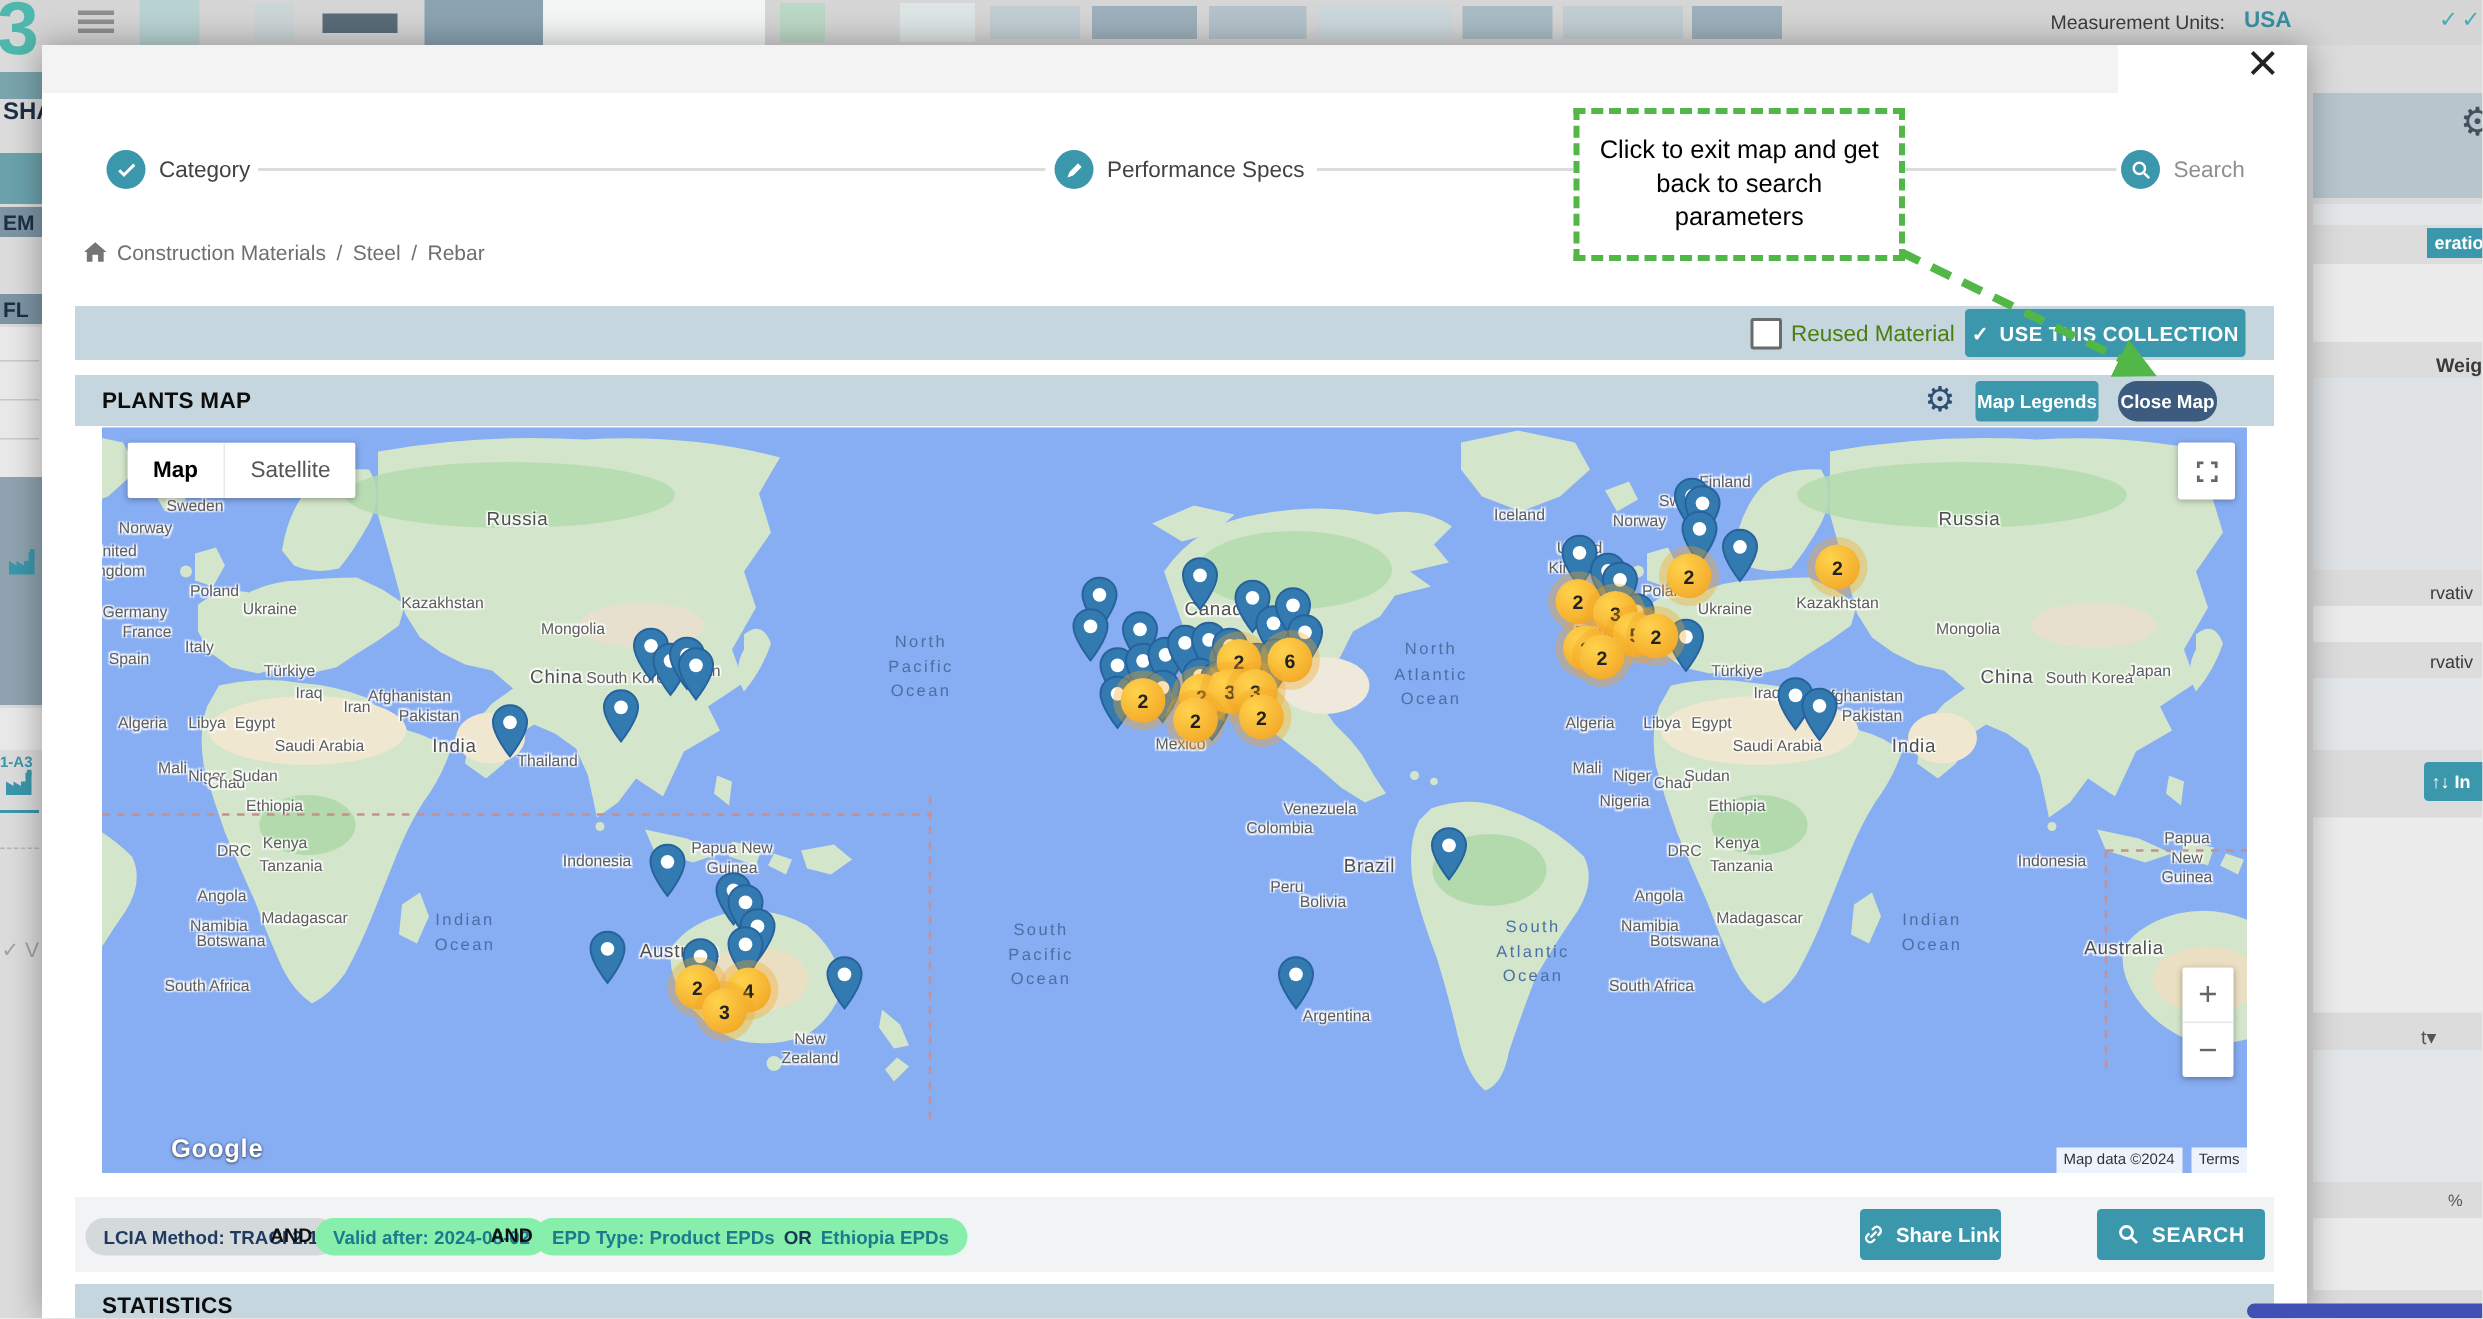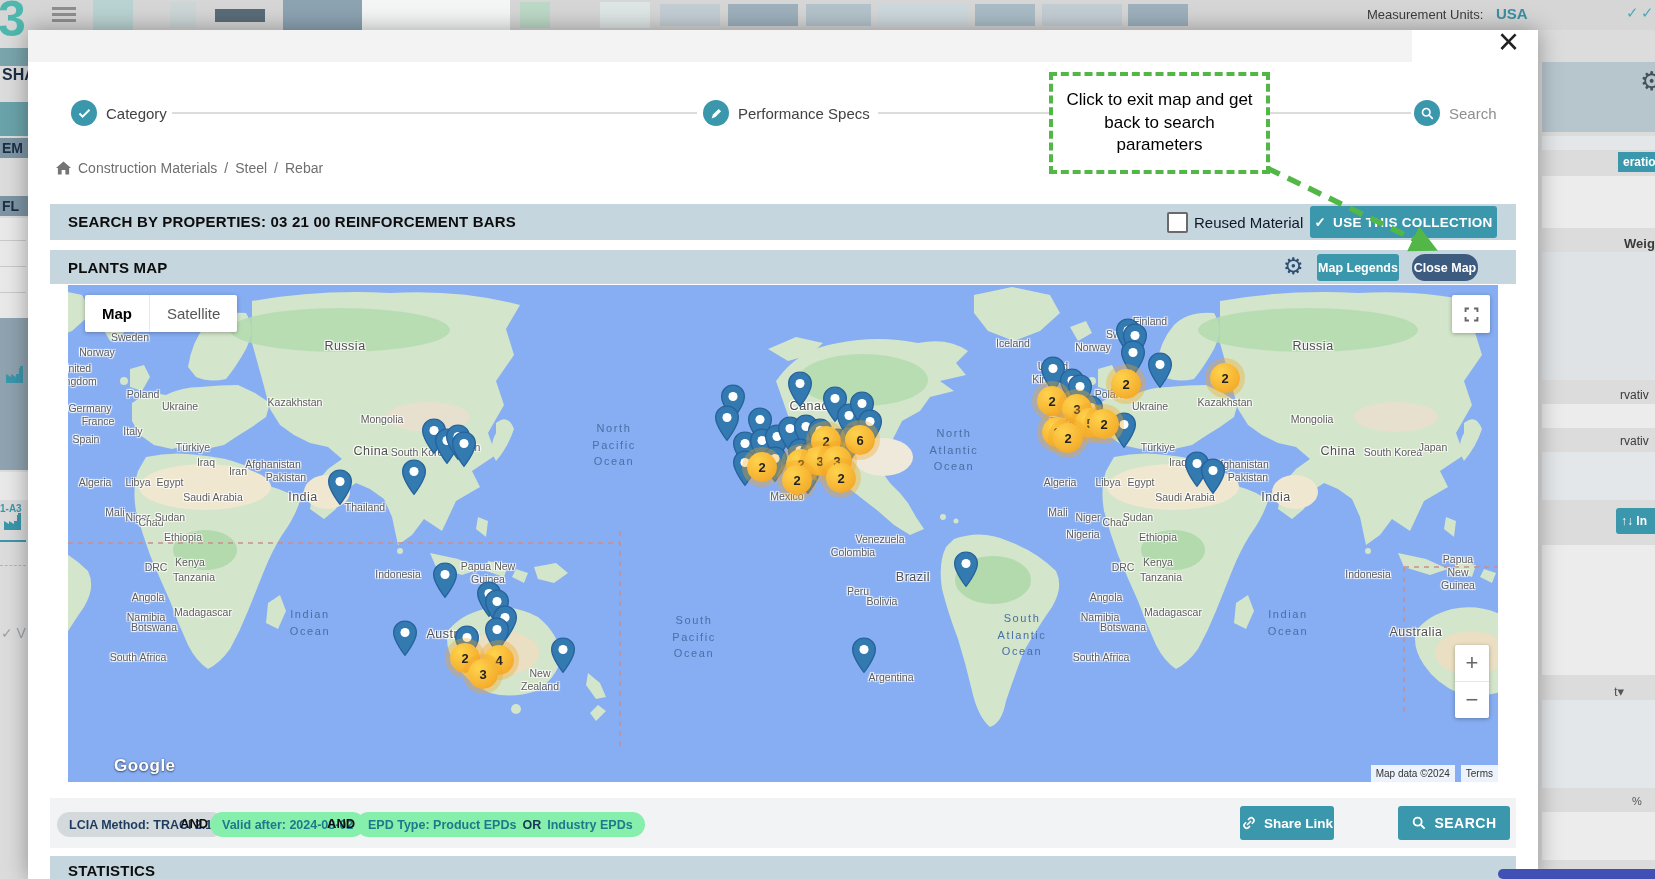--- a/index.html
+++ b/index.html
@@ -39,21 +39,21 @@
       display:flex;align-items:center;gap:7px;}
   
   .secbar{position:absolute;left:50px;width:1466px;background:#c6d6de;}
   .sectitle{font-size:15px;font-weight:800;color:#0d0d0d;letter-spacing:.2px;}
   #props-title{position:absolute;left:68px;top:213px;}
   #plants-title{position:absolute;left:68px;top:259px;}
   #stats-title{position:absolute;left:68px;top:862px;}
   
   #reused-box{position:absolute;left:1167px;top:212px;width:17px;height:17px;background:#fff;
       border:2px solid #6a6a6a;border-radius:2px;}
-  #reused-label{position:absolute;left:1194px;top:214px;font-size:15px;color:#0f172a;}
+  #reused-label{position:absolute;left:1194px;top:214px;font-size:15px;color:#4d7c0f;}
   .tealbtn{position:absolute;background:#3b97ab;color:#fff;font-weight:bold;border-radius:3px;
       display:flex;align-items:center;justify-content:center;gap:7px;cursor:pointer;}
   #use-btn{left:1310px;top:206px;width:187px;height:32px;font-size:13.5px;letter-spacing:.3px;}
   #legends-btn{left:1317px;top:254px;width:82px;height:27px;font-size:12.5px;}
   #closemap-btn{position:absolute;left:1412px;top:254px;width:66px;height:27px;background:#3d5b7e;
       color:#fff;font-weight:bold;font-size:12.5px;border-radius:13px;display:flex;
       align-items:center;justify-content:center;cursor:pointer;}
   #map-gear{position:absolute;left:1283px;top:253px;font-size:23px;color:#2e4d72;cursor:pointer;}
   
   #map-canvas{position:absolute;left:68px;top:285px;width:1430px;height:497px;background:#87adf2;
@@ -216,21 +216,20 @@
       <path d="M8 0L0 7h2v7h4V9h4v5h4V7h2z"></path>
       </svg>
     <span>Construction Materials</span>
     <span>/</span>
     <span>Steel</span>
     <span>/</span>
     <span>Rebar</span>
   </div>
 
   <div class="secbar" style="top:204px;height:36px;"></div>
-  <span class="sectitle" id="props-title">SEARCH BY PROPERTIES: 03 21 00 REINFORCEMENT BARS</span>
   <div id="reused-box"></div>
   <span id="reused-label">Reused Material</span>
   <div class="tealbtn" id="use-btn">
     <span>✓</span>
     <span>USE THIS COLLECTION</span>
   </div>
 
   <div class="secbar" style="top:250px;height:34px;"></div>
   <span class="sectitle" id="plants-title">PLANTS MAP</span>
   <span id="map-gear">⚙</span>
@@ -361,21 +360,21 @@
       <div class="clabel" style="left: 126px; top: 293px;">Tanzania</div>
       <div class="clabel" style="left: 80px; top: 313px;">Angola</div>
       <div class="clabel" style="left: 78px; top: 333px;">Namibia</div>
       <div class="clabel" style="left: 86px; top: 343px;">Botswana</div>
       <div class="clabel" style="left: 135px; top: 328px;">Madagascar</div>
       <div class="clabel" style="left: 70px; top: 373px;">South Africa</div>
       <div class="clabel" style="left: 330px; top: 290px;">Indonesia</div>
       <div class="clabel" style="left: 420px; top: 288px;">Papua New
 Guinea</div>
       <div class="clabel big" style="left: 385px; top: 350px;">Australia</div>
-      <div class="clabel" style="left: 472px; top: 395px;">New
+      <div class="clabel" style="left: 472px; top: 415px;">New
 Zealand</div>
       <div class="clabel big" style="left: 745px; top: 122px;">Canada</div>
       <div class="clabel" style="left: 719px; top: 212px;">Mexico</div>
       <div class="clabel" style="left: 812px; top: 255px;">Venezuela</div>
       <div class="clabel" style="left: 785px; top: 268px;">Colombia</div>
       <div class="clabel big" style="left: 845px; top: 293px;">Brazil</div>
       <div class="clabel" style="left: 790px; top: 307px;">Peru</div>
       <div class="clabel" style="left: 814px; top: 317px;">Bolivia</div>
       <div class="clabel" style="left: 823px; top: 393px;">Argentina</div>
       <div class="clabel" style="left: 945px; top: 59px;">Iceland</div>
@@ -639,21 +638,21 @@
     <span>LCIA Method: TRACI 2.1</span>
   </div>
   <span class="andword" style="left:180px;">AND</span>
   <div class="chip chip-blue" style="left:210px;">
     <span>Valid after: 2024-08-02</span>
   </div>
   <span class="andword" style="left:327px;">AND</span>
   <div class="chip chip-blue" style="left:356px;">
     <span>EPD Type: Product EPDs</span>
     <span class="orword">OR</span>
-    <span>Industry EPDs</span>
+    <span>Ethiopia EPDs</span>
   </div>
   <div class="tealbtn" id="share-btn">
     <svg width="16" height="16" viewBox="0 0 24 24" fill="none" stroke="#fff" stroke-width="2.4">
       <path d="M9 15l6-6"></path>
         <path d="M10.5 7.5l2-2a4 4 0 015.7 5.7l-2 2"></path>
       <path d="M13.5 16.5l-2 2a4 4 0 01-5.7-5.7l2-2"></path>
       </svg>
     <span>Share Link</span>
   </div>
   <div class="tealbtn" id="search-btn">

